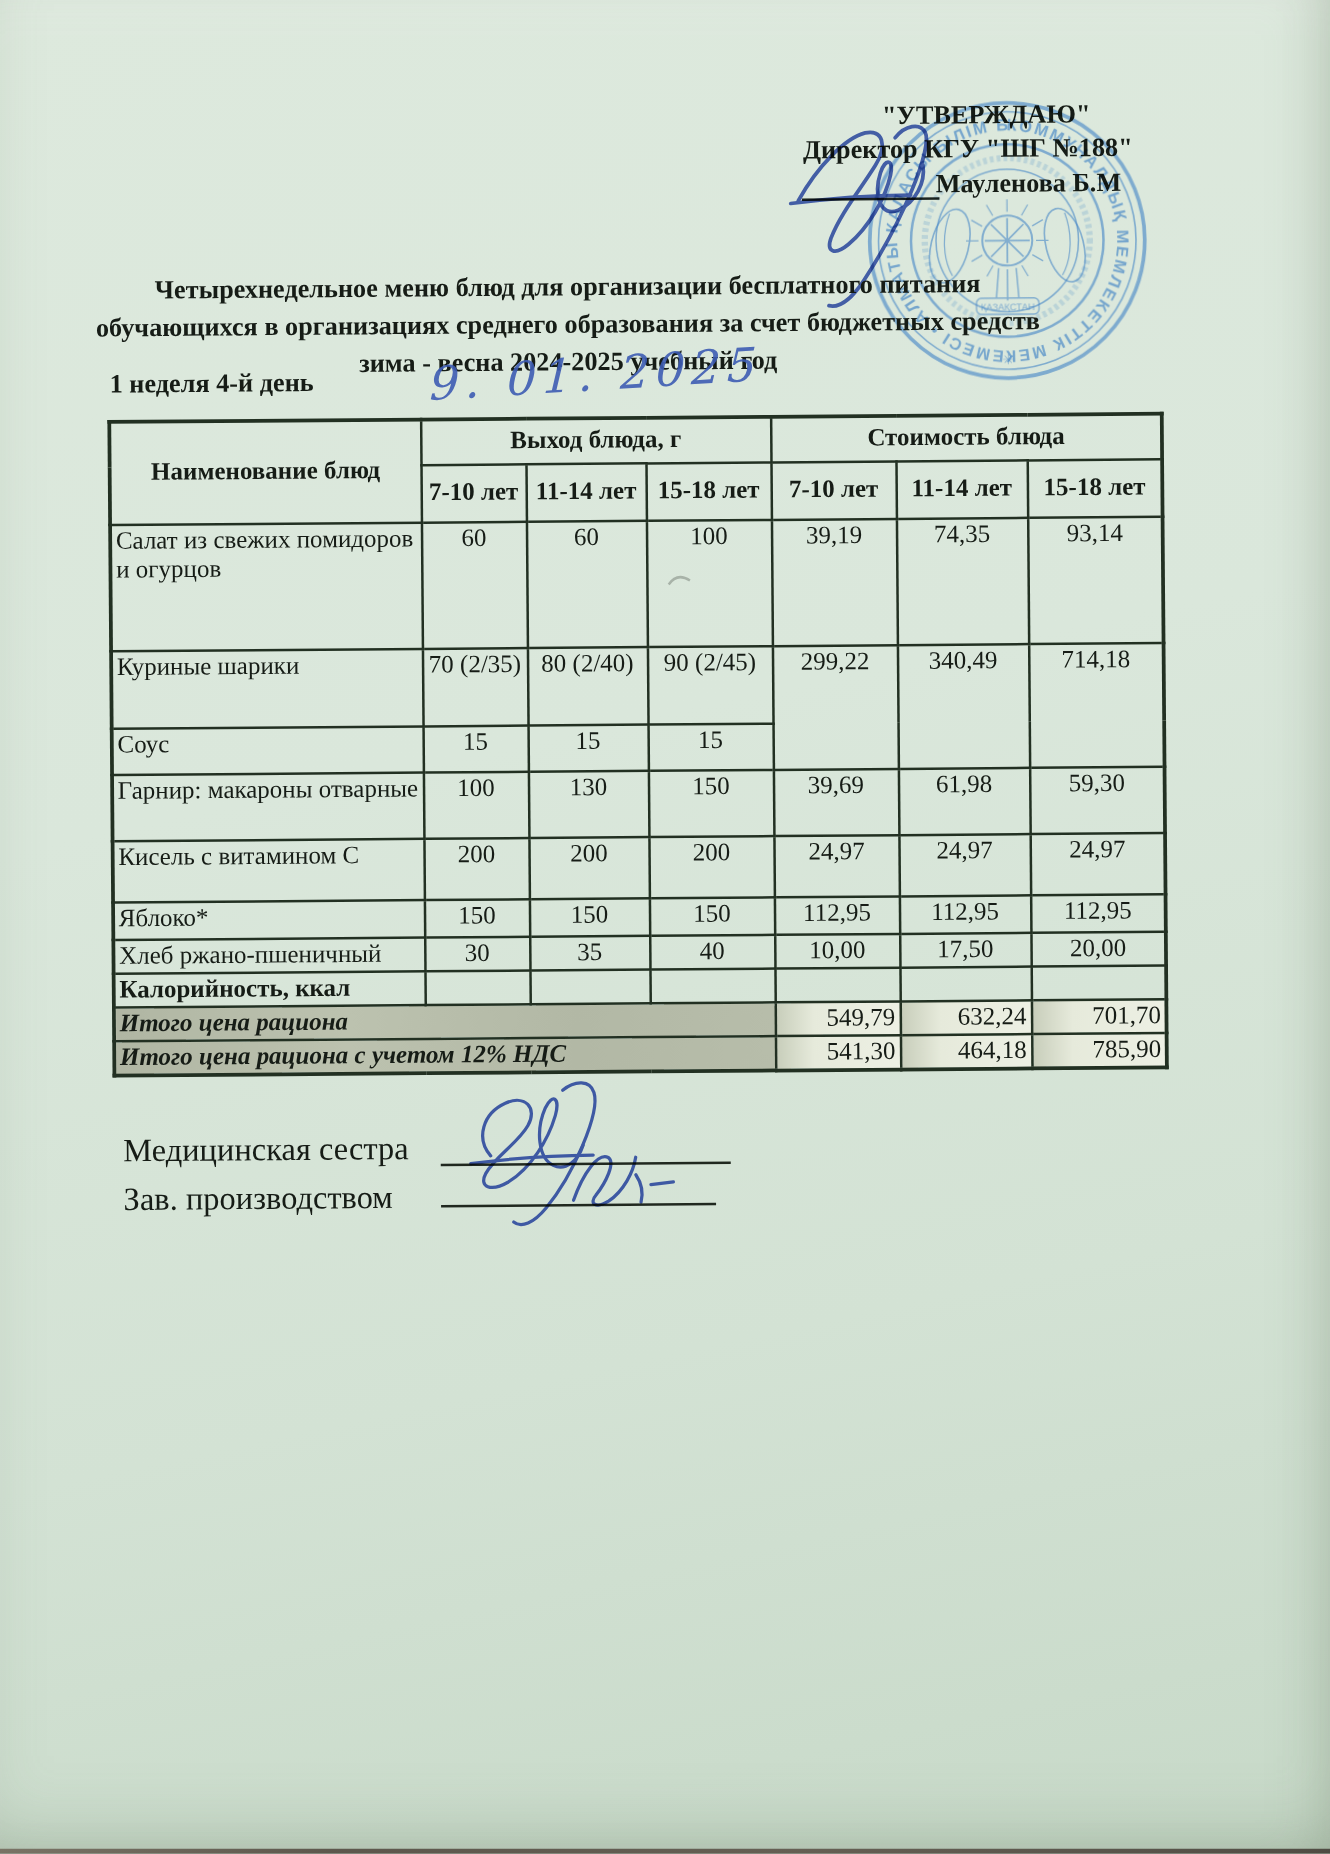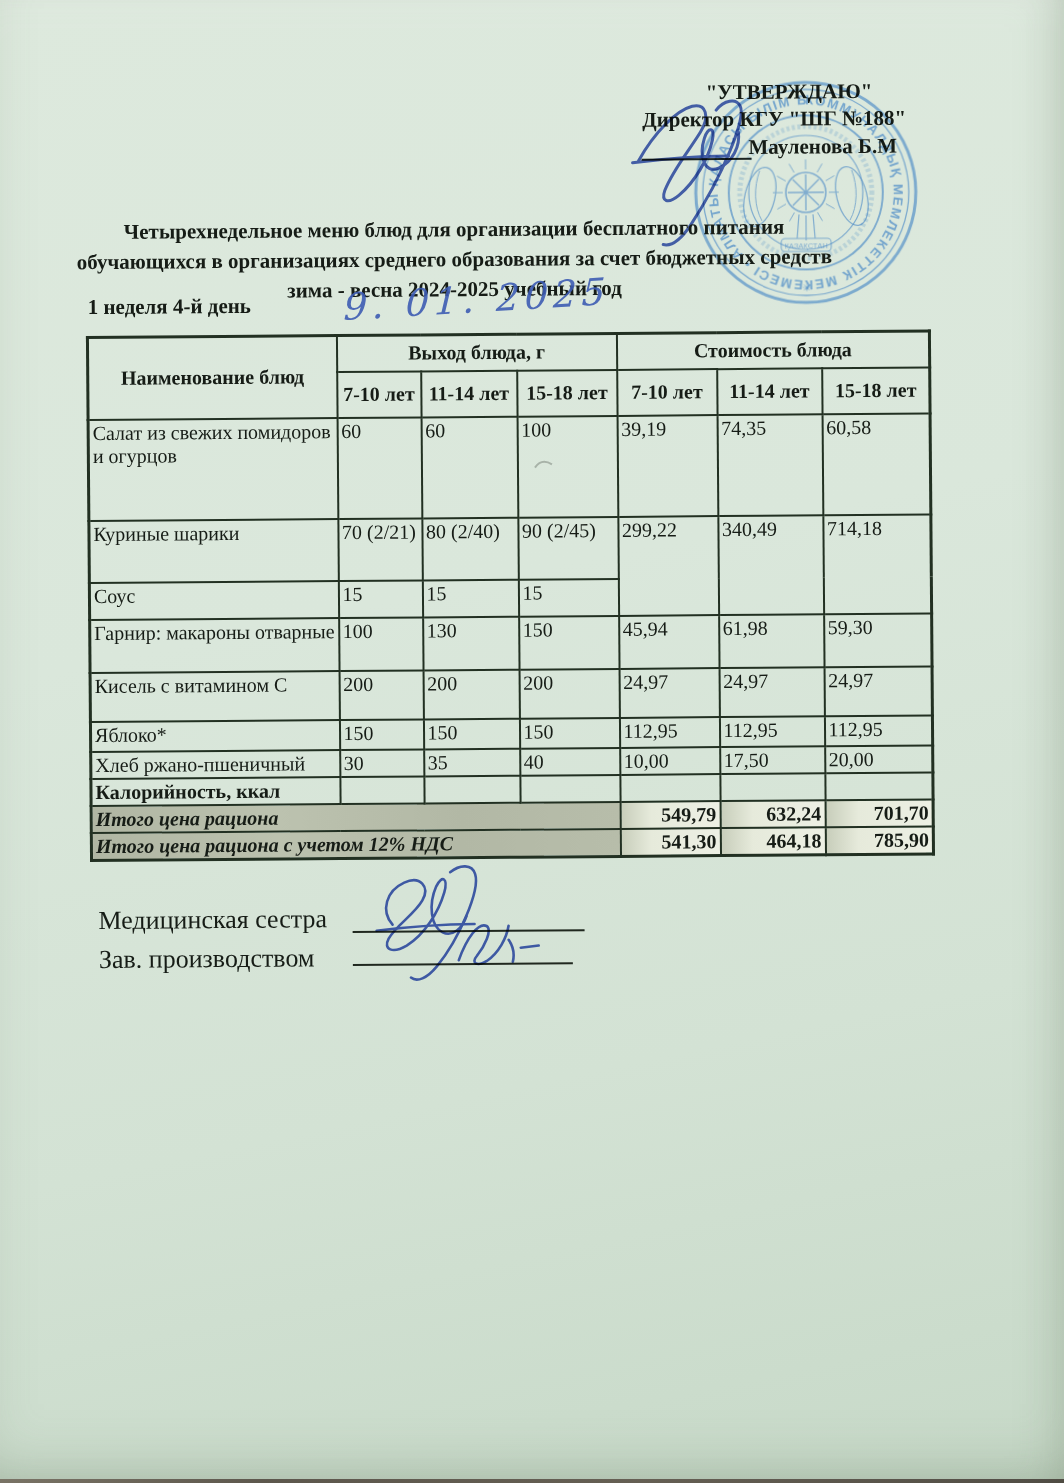--- a/index.html
+++ b/index.html
@@ -32,36 +32,36 @@
   
   table.menu{border-collapse:collapse;table-layout:fixed;width:842px;position:absolute;left:88px;top:333px;
     border:3px solid #223022;}
   table.menu th, table.menu td{border:2px solid #223022;overflow:hidden;}
   table.menu thead th{font-weight:bold;font-size:20px;text-align:center;vertical-align:middle;padding:1px 2px;}
   table.menu thead tr:nth-child(1){height:36px;}
   table.menu thead tr:nth-child(2){height:46px;}
   table.menu tbody td{vertical-align:top;font-size:20px;padding:1px 3px;}
   td.name{text-align:left;padding-left:5px;}
   td.name.b{font-weight:bold;}
-  td.num{}
+  td.num{text-align:center;}
   tbody tr:nth-child(1){height:101px;}
   tbody tr:nth-child(2){height:62px;}
   tbody tr:nth-child(3){height:37px;}
   tbody tr:nth-child(4){height:53px;}
   tbody tr:nth-child(5){height:49px;}
   tbody tr:nth-child(6){height:30px;}
   tbody tr:nth-child(7){height:26px;}
   tbody tr:nth-child(8){height:22px;}
   tr.total{height:25px;}
   td.tlabel{
     font-weight:bold;font-style:italic;font-size:21px;text-align:left;padding-left:6px;vertical-align:middle;
     background:linear-gradient(90deg,#b0b6a3 0%,#bcc2af 35%,#b2b8a5 70%,#b7bdaa 100%);
   }
   td.tval{
-    font-weight:bold;font-size:21px;text-align:right;padding-right:5px;vertical-align:middle;
+    font-weight:normal;font-size:21px;text-align:right;padding-right:5px;vertical-align:middle;
     background:linear-gradient(90deg,#c8cebb 0%,#e6eadb 30%,#edf0e4 100%);
   }
   tr.total:nth-child(2) td.tval{background:linear-gradient(90deg,#c0c6b2 0%,#dfe4d4 35%,#eaedde 100%);}
 
   
   .sig-label1{left:96px;top:903px;font-size:26px;}
   .sig-label2{left:96px;top:942px;font-size:26px;}
   .sig-line1{left:350px;top:908px;width:232px;height:22px;border-bottom:2px solid #20281f;}
   .sig-line2{left:350px;top:941px;width:220px;height:22px;border-bottom:2px solid #20281f;}
 
@@ -154,43 +154,43 @@
         </tr>
       </thead>
       <tbody>
           <tr>
             <td class="name">Салат из свежих помидоров и огурцов</td>
             <td class="num">60</td>
             <td class="num">60</td>
             <td class="num">100</td>
             <td class="num">39,19</td>
             <td class="num">74,35</td>
-            <td class="num">60,58</td>
+            <td class="num">93,14</td>
           </tr>
           <tr>
             <td class="name">Куриные шарики</td>
-            <td class="num">70 (2/21)</td>
+            <td class="num">70 (2/35)</td>
             <td class="num">80 (2/40)</td>
             <td class="num">90 (2/45)</td>
             <td class="num" rowspan="2">299,22</td>
             <td class="num" rowspan="2">340,49</td>
             <td class="num" rowspan="2">714,18</td>
           </tr>
           <tr>
             <td class="name">Соус</td>
             <td class="num">15</td>
             <td class="num">15</td>
             <td class="num">15</td>
           </tr>
           <tr>
             <td class="name">Гарнир: макароны отварные</td>
             <td class="num">100</td>
             <td class="num">130</td>
             <td class="num">150</td>
-            <td class="num">45,94</td>
+            <td class="num">39,69</td>
             <td class="num">61,98</td>
             <td class="num">59,30</td>
           </tr>
           <tr>
             <td class="name">Кисель с витамином С</td>
             <td class="num">200</td>
             <td class="num">200</td>
             <td class="num">200</td>
             <td class="num">24,97</td>
             <td class="num">24,97</td>

